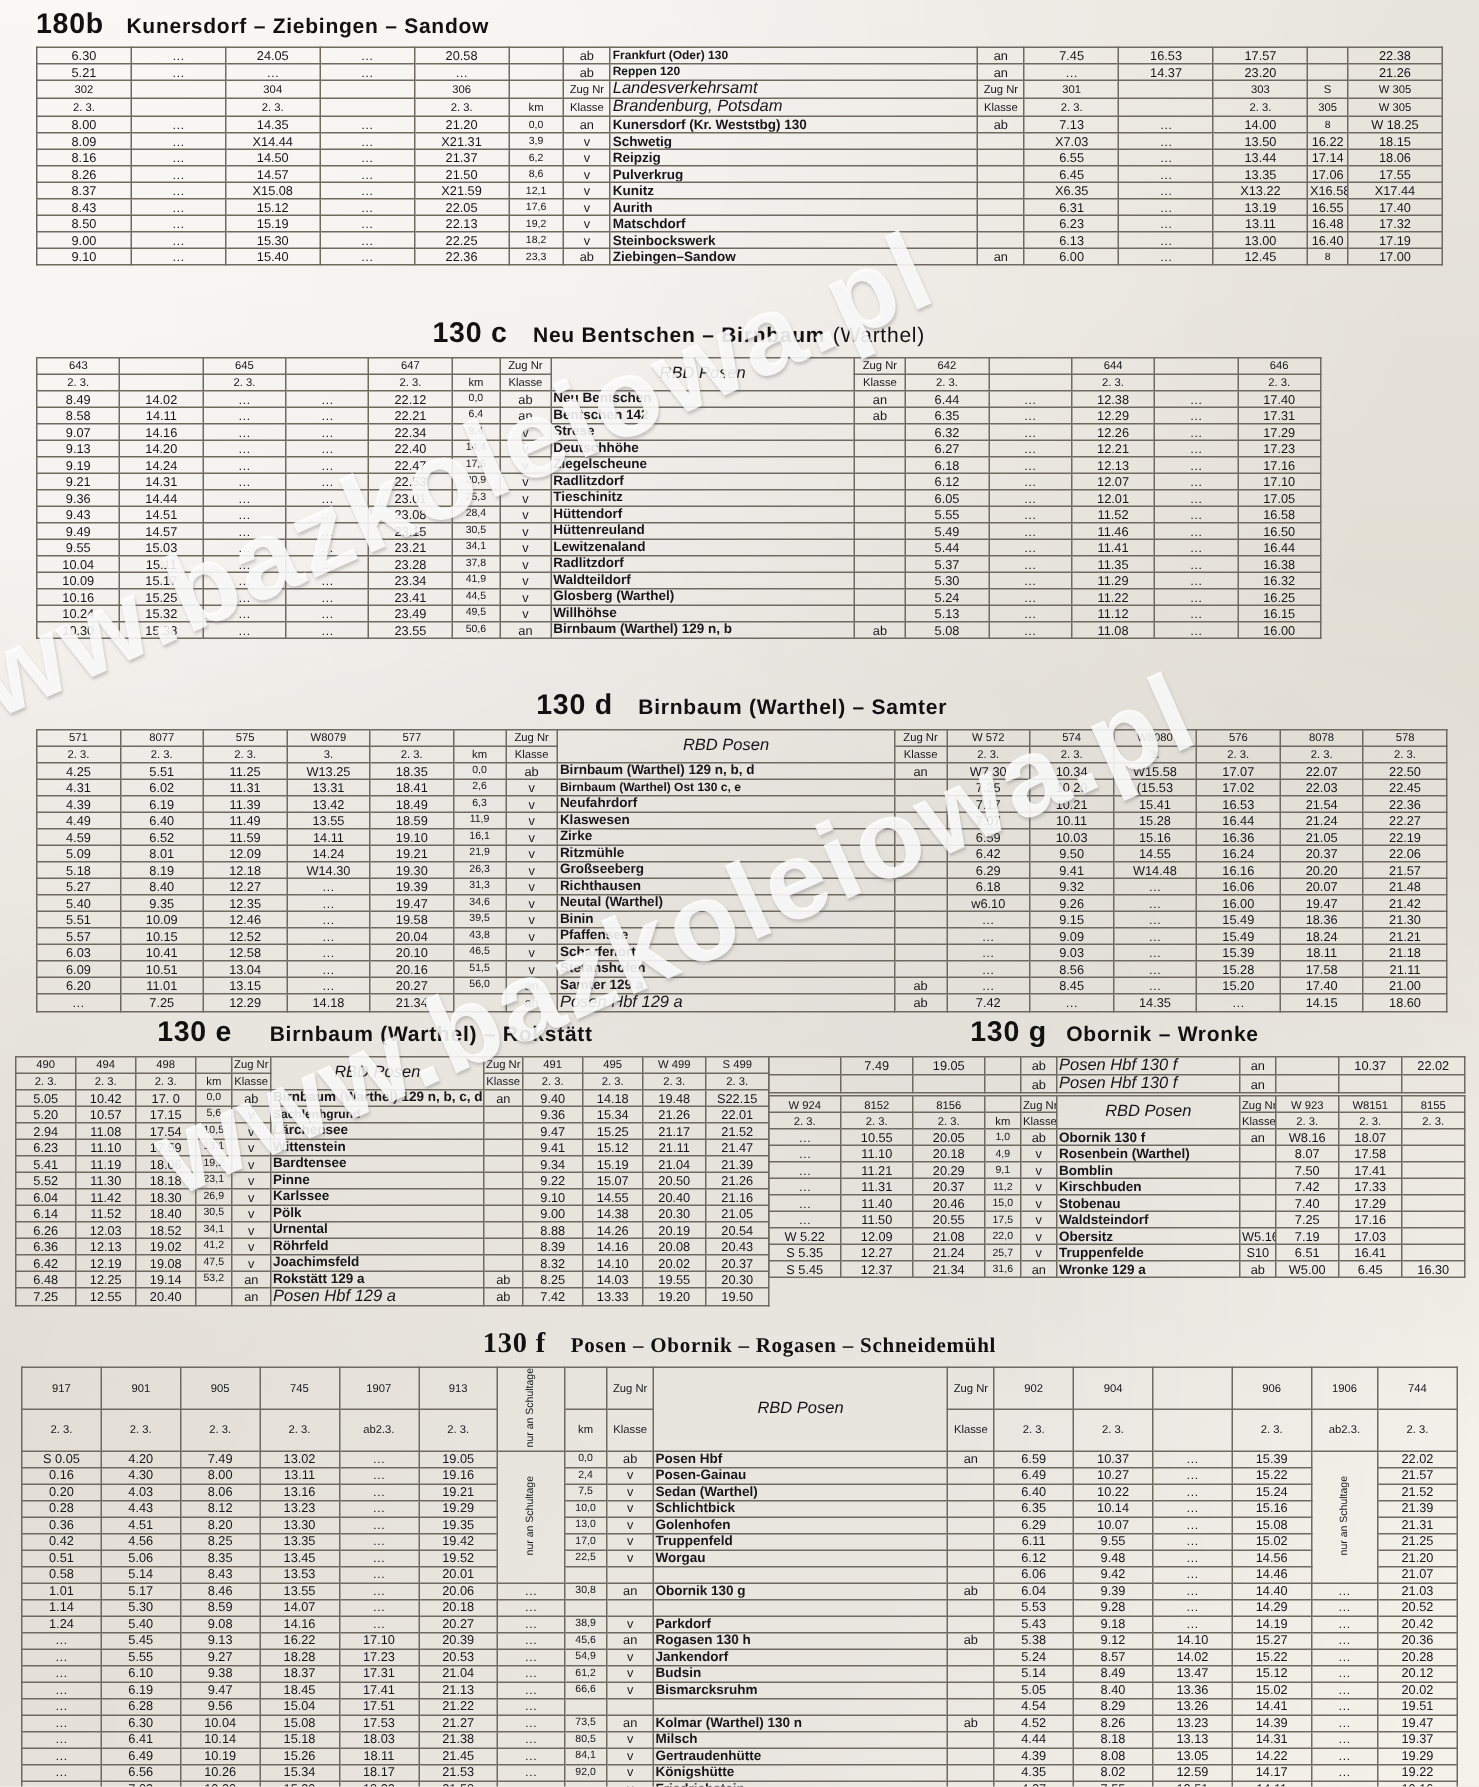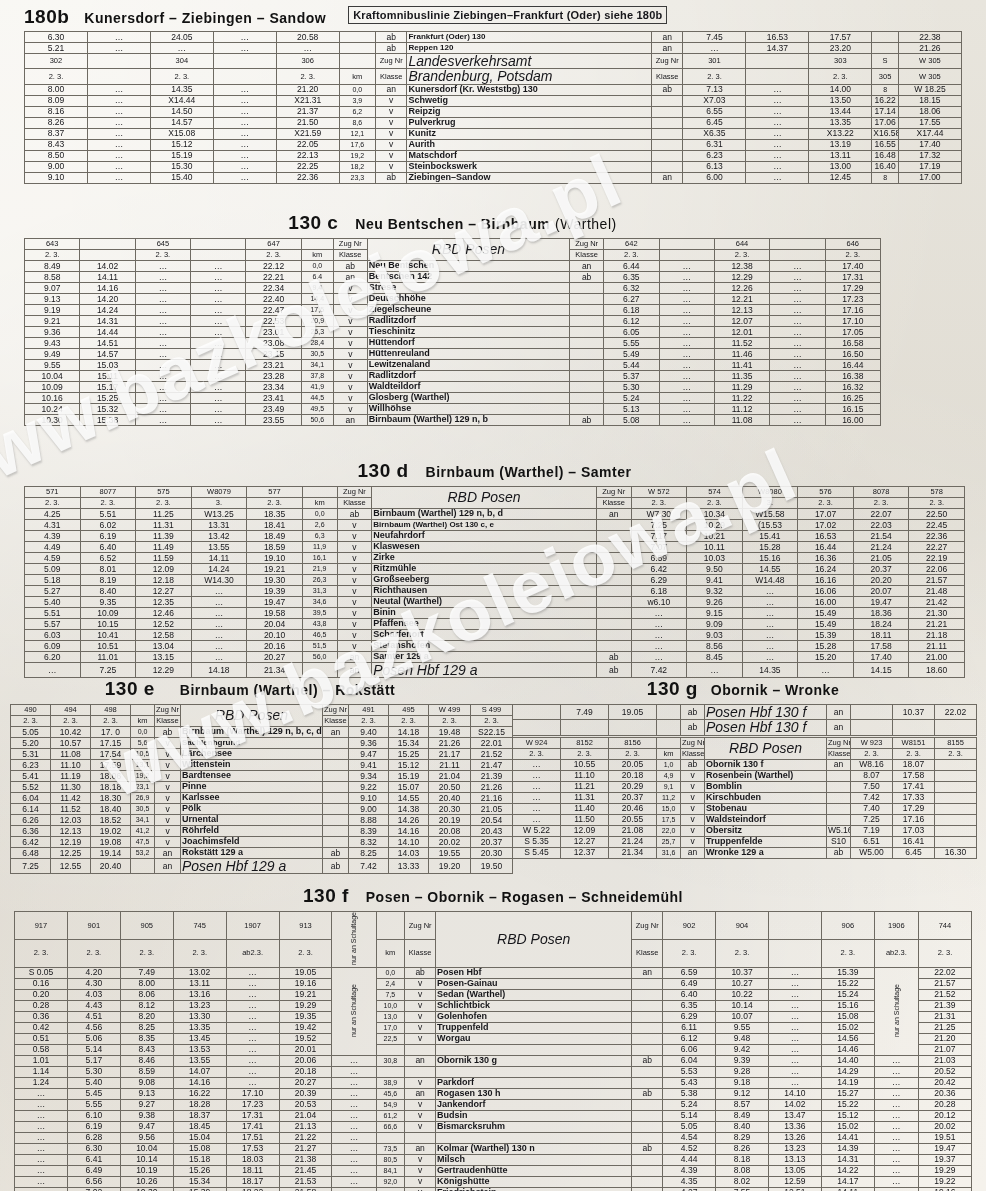--- a/index.html
+++ b/index.html
@@ -66,21 +66,21 @@
     overflow:hidden;
     white-space:nowrap;
     font-family:"Liberation Sans", sans-serif;
   }
   td.c{text-align:center;}
   td.l{text-align:left;}
   td.nb{border:none;}
   .sta{font-weight:bold;font-size:9px;}
   .stasm{font-size:8px;}
   .zn{font-size:7.5px;}
-  .rbd{font-style:italic;font-size:14px;}
+  .rbd{font-style:italic;font-size:11px;}
   .tiny{font-size:7px;}
   .rot{
     writing-mode:vertical-rl;
     transform:rotate(180deg);
     font-size:7px;
     line-height:1;
     display:inline-block;
   }
   .box-top{
     border:1.2px solid #3b3b3b;
@@ -95,21 +95,20 @@
 <div class="paper"></div>
 
 <div class="page">
 
   <div class="sec" style="left:24px;top:6px;width:938px;">
     <div style="display:flex;align-items:flex-start;">
       <div class="hdr" style="flex:0 0 auto;text-align:left;">
         <span class="num">180b</span>
         <span class="nm" style="margin-left:10px;">Kunersdorf – Ziebingen – Sandow</span>
       </div>
-      <div class="box-top" style="margin-left:22px;flex:0 0 auto;">Kraftomnibuslinie Ziebingen–Frankfurt (Oder)  siehe  180b</div>
     </div>
 
     <table class="t" style="margin-top:3px;">
       <colgroup>
         <col style="width:52px">
           <col style="width:52px">
           <col style="width:52px">
           <col style="width:52px">
           <col style="width:52px">
         <col style="width:30px">
@@ -1015,21 +1014,21 @@
             <td class="c tiny">5,6</td>
             <td class="c">v</td>
             <td class="l sta stasm">Sachlenhgrund</td>
             <td class="c"></td>
             <td class="c">9.36</td>
             <td class="c">15.34</td>
             <td class="c">21.26</td>
             <td class="c">22.01</td>
           </tr>
       <tr>
-            <td class="c">5.31</td>
+            <td class="c">2.94</td>
             <td class="c">11.08</td>
             <td class="c">17.54</td>
             <td class="c tiny">10,5</td>
             <td class="c">v</td>
             <td class="l sta">Lärchensee</td>
             <td class="c"></td>
             <td class="c">9.47</td>
             <td class="c">15.25</td>
             <td class="c">21.17</td>
             <td class="c">21.52</td>
@@ -1356,21 +1355,21 @@
             <td class="c">ab</td>
             <td class="c">W5.00</td>
             <td class="c">6.45</td>
             <td class="c">16.30</td>
           </tr>
     </tbody>
       </table>
   </div>
 
   <div class="sec" style="left:14px;top:885px;width:958px;">
-    <div class="hdr" style="margin-bottom:4px;">
+    <div class="hdr" style="margin-bottom:4px;font-family:Liberation Serif, serif;">
       <span class="num">130 f</span>
       <span class="nm" style="margin-left:12px;">Posen – Obornik – Rogasen – Schneidemühl</span>
     </div>
     <table class="t">
       <colgroup>
         <col style="width:48px">
           <col style="width:48px">
           <col style="width:48px">
           <col style="width:48px">
           <col style="width:48px">

